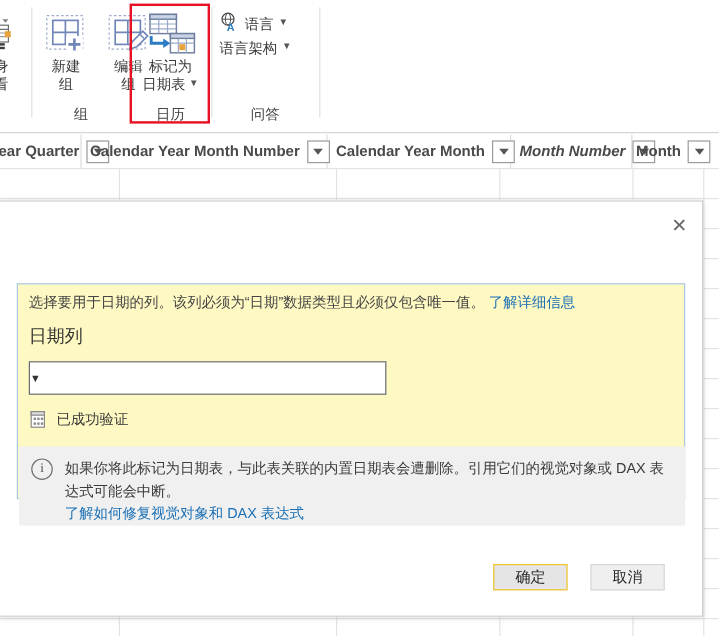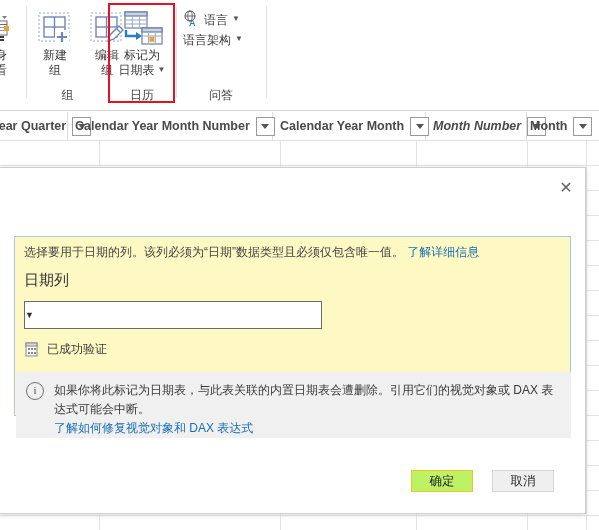--- a/index.html
+++ b/index.html
@@ -299,21 +299,21 @@
     height: 22px;
     font-size: 12.5px;
     display: flex;
     align-items: center;
     justify-content: center;
     box-sizing: border-box;
     cursor: pointer;
   }
   #btn-ok {
     left: 411px;
-    background: #bef264;
+    background: #e5e5e5;
     color: #262626;
     border: 1px solid #eec527;
   }
   #btn-cancel {
     left: 492px;
     background: #efefef;
     color: #262626;
     border: 1px solid #d6d6d6;
   }
 </style>

